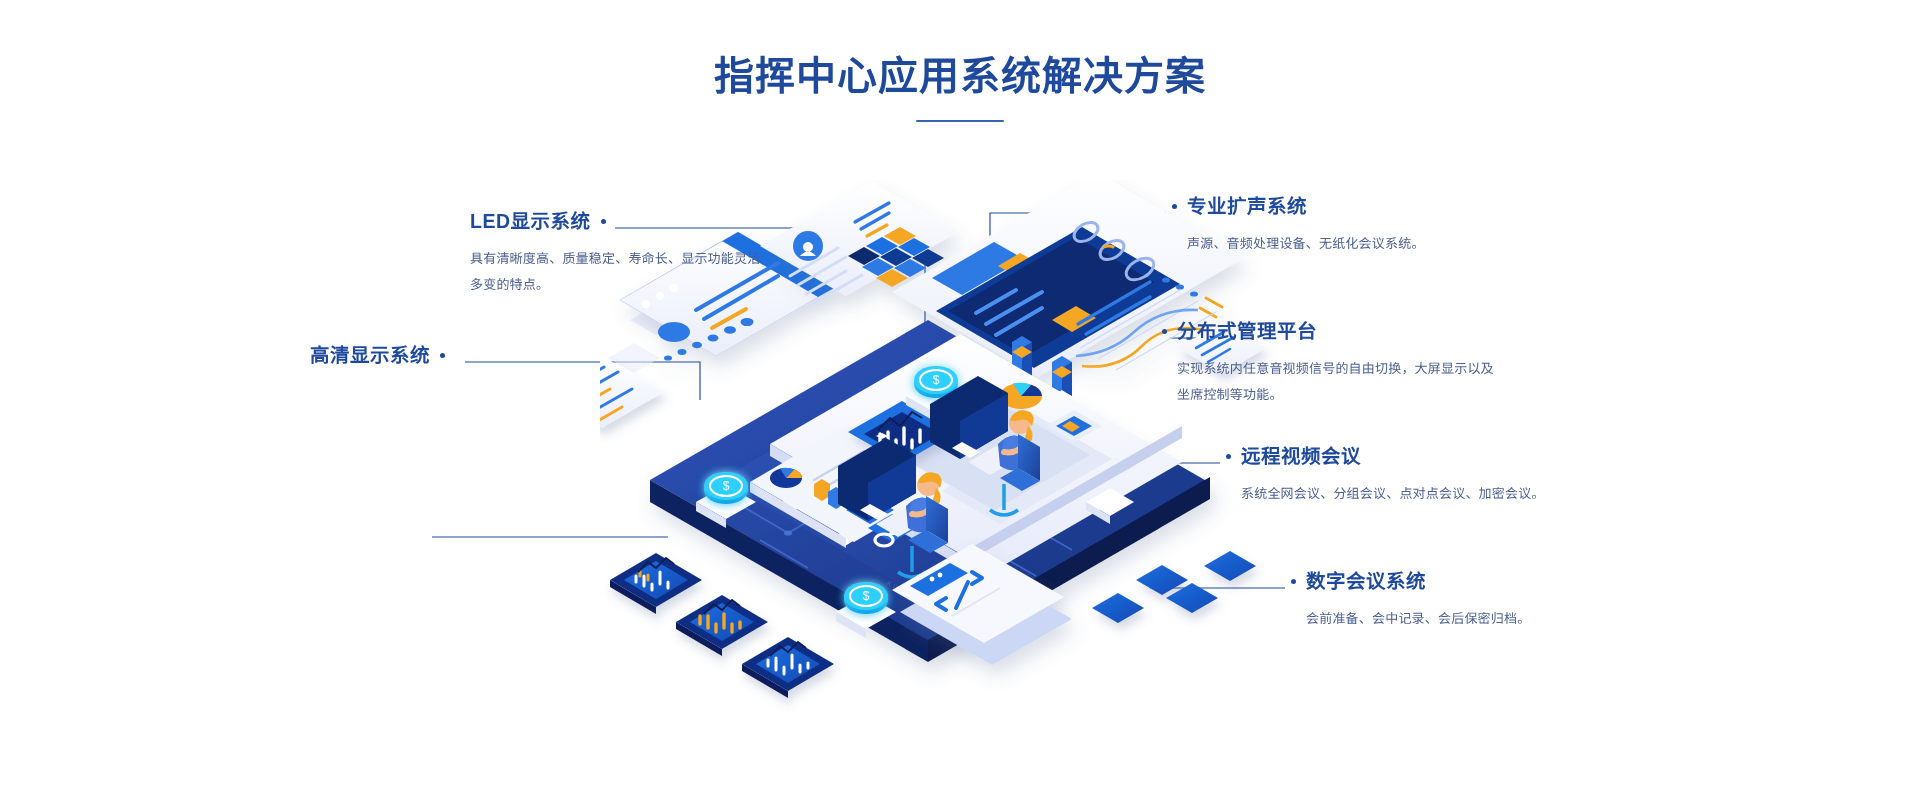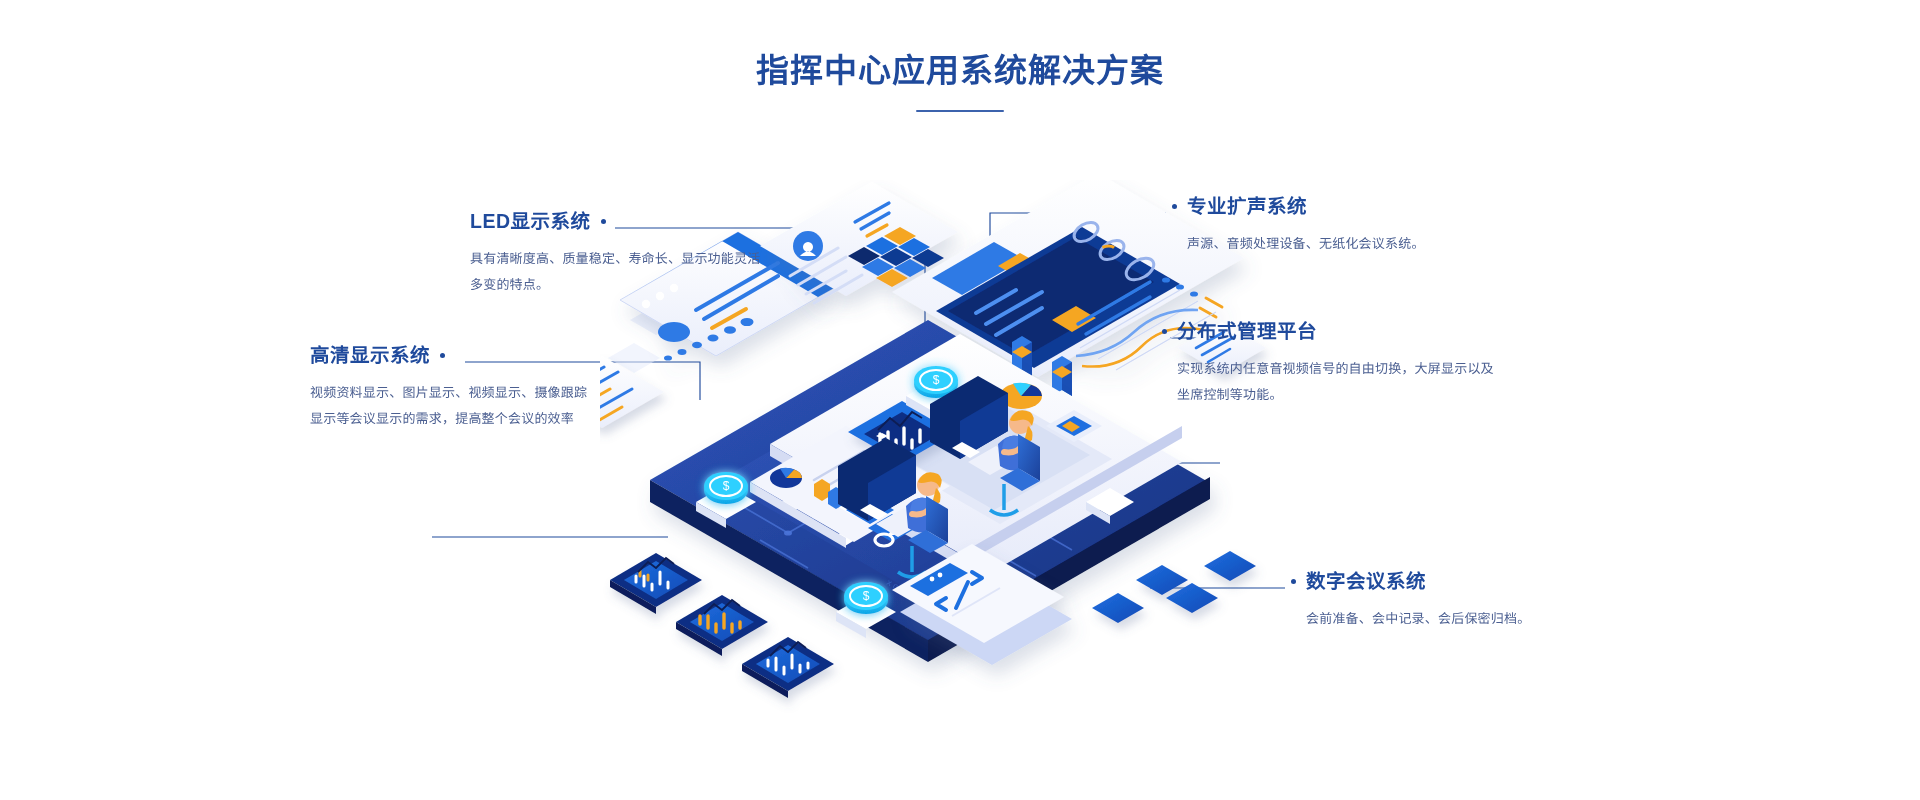--- a/index.html
+++ b/index.html
@@ -10,21 +10,21 @@
     font-family:"Liberation Sans","DejaVu Sans",sans-serif;
     overflow:hidden;
     position:relative;
   }
   .stage{position:absolute;inset:0;}
 
   
   .header{position:absolute;top:0;left:0;width:1920px;text-align:center;}
   .title{
     margin:0;padding-top:44px;
-    font-size:33px;font-weight:bold;letter-spacing:1px;
+    font-size:40px;font-weight:bold;letter-spacing:1px;
     color:#1f4a9c;
     font-family:"Liberation Sans","DejaVu Sans",sans-serif;
   }
   .title-rule{
     width:88px;height:2px;background:#3c63ad;
     margin:18px auto 0;border-radius:1px;
   }
   .subtitle{
     margin:26px 0 0;
     font-size:14.5px;letter-spacing:.6px;
@@ -554,42 +554,47 @@
     </div>
     <div class="c-desc">具有清晰度高、质量稳定、寿命长、显示功能灵活
 多变的特点。</div>
   </div>
 
   <div class="callout left" style="left:310px;top:346px;">
     <div class="c-head">
       <span class="c-title">高清显示系统</span>
       <span class="c-dot" style="margin-left:10px;"></span>
     </div>
-    <div class="c-desc">视频资料显示、图片显示、视频显示、摄像跟踪
-显示等会议显示的需求，提高整个会议的效率</div>
   </div>
 
 
   <div class="callout right" style="left:1172px;top:197px;">
     <div class="c-head">
       <span class="c-dot" style="margin-right:10px;"></span>
       <span class="c-title">专业扩声系统</span>
     </div>
     <div class="c-desc" style="margin-left:15px;">声源、音频处理设备、无纸化会议系统。</div>
   </div>
 
   <div class="callout right" style="left:1162px;top:322px;">
     <div class="c-head">
       <span class="c-dot" style="margin-right:10px;"></span>
       <span class="c-title">分布式管理平台</span>
     </div>
     <div class="c-desc" style="margin-left:15px;">实现系统内任意音视频信号的自由切换，大屏显示以及
 坐席控制等功能。</div>
   </div>
 
+  <div class="callout right" style="left:1226px;top:447px;">
+    <div class="c-head">
+      <span class="c-dot" style="margin-right:10px;"></span>
+      <span class="c-title">远程视频会议</span>
+    </div>
+    <div class="c-desc" style="margin-left:15px;">系统全网会议、分组会议、点对点会议、加密会议。</div>
+  </div>
 
   <div class="callout right" style="left:1291px;top:572px;">
     <div class="c-head">
       <span class="c-dot" style="margin-right:10px;"></span>
       <span class="c-title">数字会议系统</span>
     </div>
     <div class="c-desc" style="margin-left:15px;">会前准备、会中记录、会后保密归档。</div>
   </div>
 
 </div>

